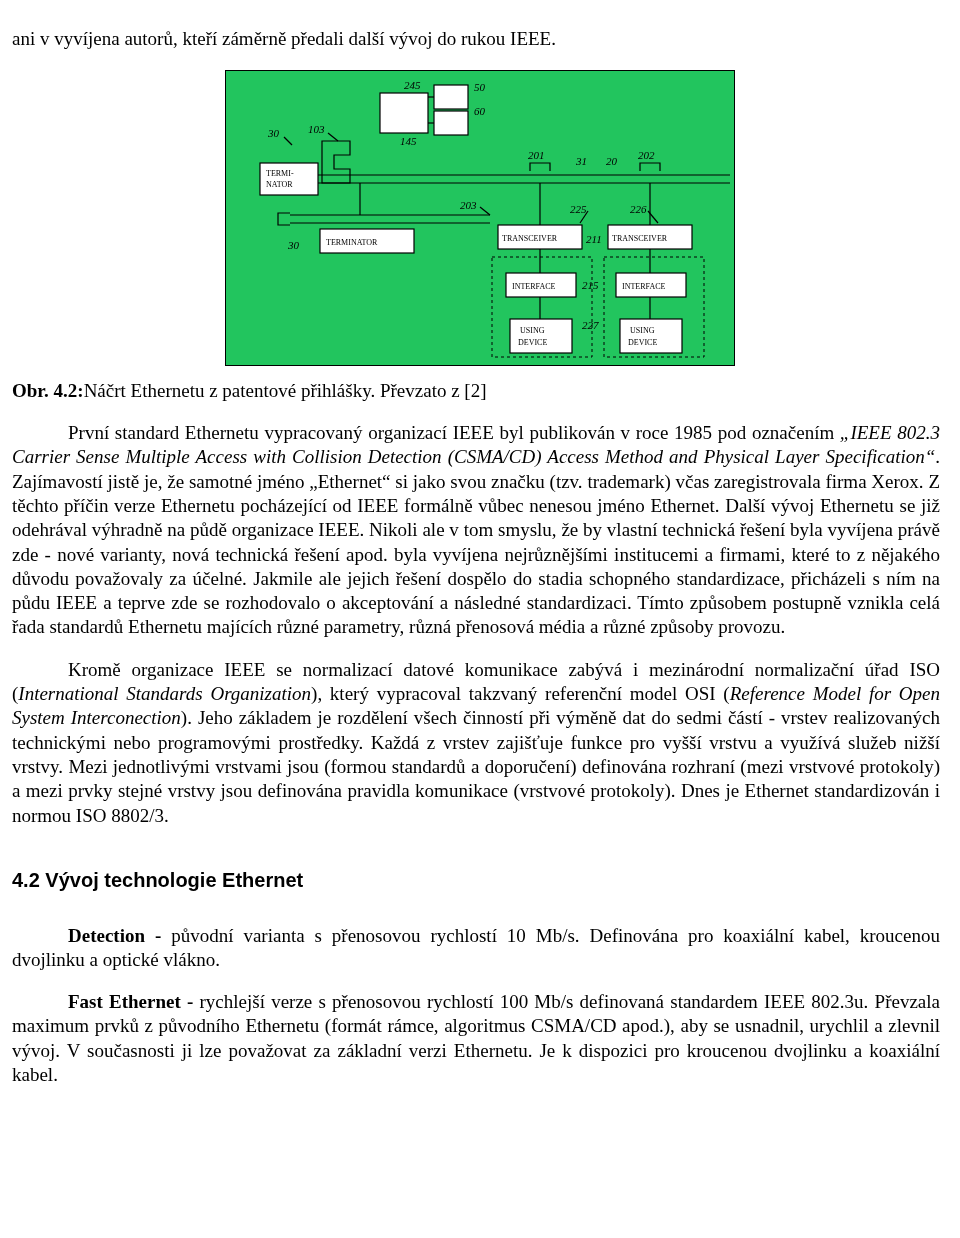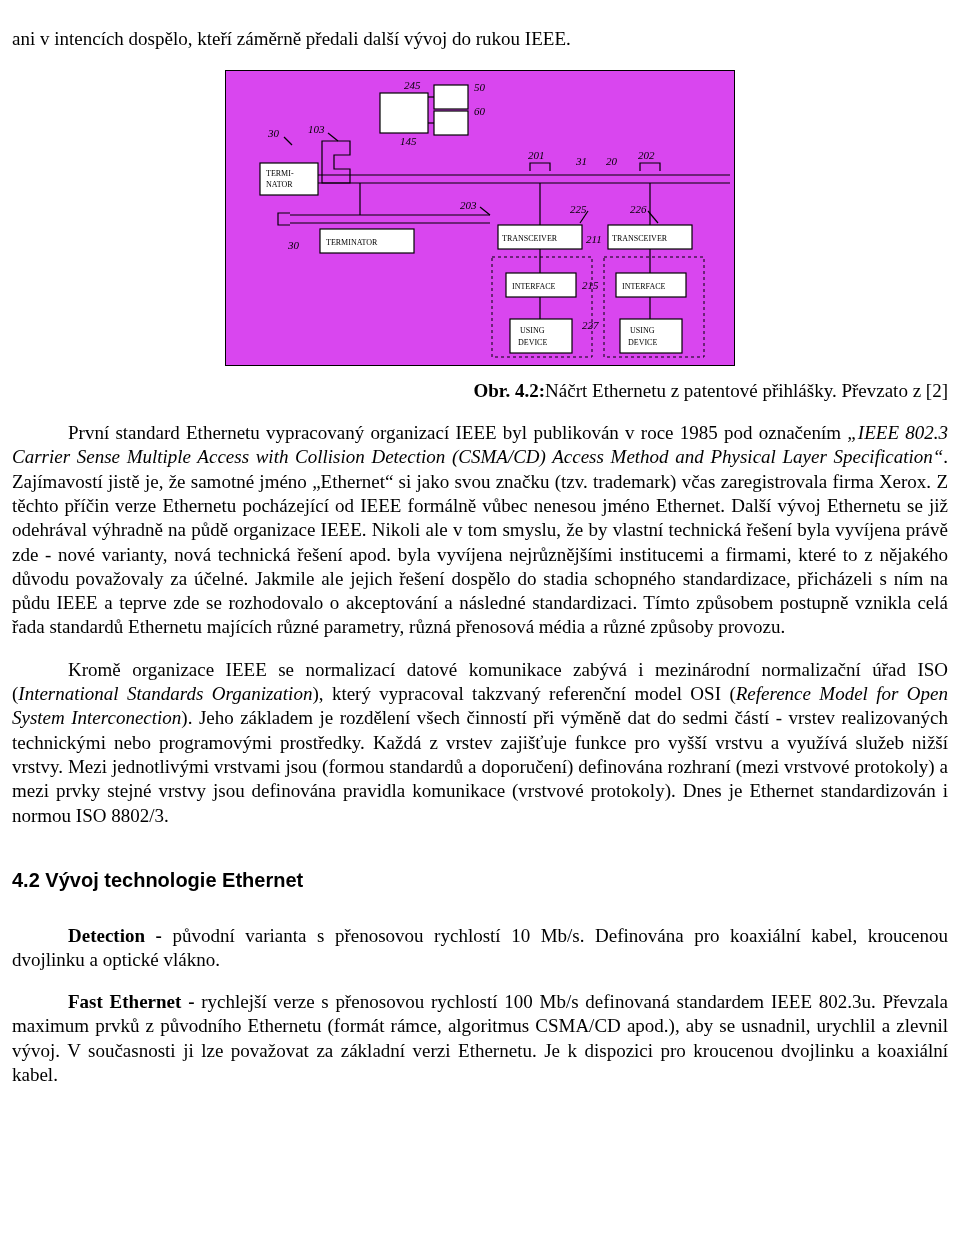--- a/index.html
+++ b/index.html
@@ -15,45 +15,45 @@
   }
   .justify { text-align: justify; }
   .figure-wrap {
     text-align: center;
     margin: 6px 0 4px 0;
   }
   .figure-box {
     display: inline-block;
     border: 1px solid #000;
     padding: 4px;
-    background: #d946ef;
+    background: #22c55e;
   }
   .figure-box svg { display: block; }
   .caption {
-    text-align: right;
+    text-align: left;
     margin: 6px 0 18px 0;
   }
   .para {
     text-align: justify;
-    margin: 0 0 18px 0;
+    margin: 0 8px 18px 0;
   }
   .para-indent { text-indent: 56px; }
   .section-title {
     font-family: Arial, Helvetica, sans-serif;
     font-weight: bold;
     font-size: 20px;
     margin: 40px 0 30px 0;
   }
   .italic { font-style: italic; }
   .bold { font-weight: bold; }
 </style>
 </head>
 <body>
 
-<p class="justify">ani v intencích dospělo, kteří záměrně předali další vývoj do rukou IEEE.</p>
+<p class="justify">ani v vyvíjena autorů, kteří záměrně předali další vývoj do rukou IEEE.</p>
 
 <div class="figure-wrap">
   <div class="figure-box">
     <svg width="500" height="286" viewBox="0 0 500 286">
       <style>
         .ln { stroke:#000; stroke-width:1.2; fill:none; }
         .bx { stroke:#000; stroke-width:1.2; fill:#fff; }
         .tx { font-family: serif; font-size:10px; fill:#000; }
         .txs { font-family: serif; font-size:8px; fill:#000; }
         .txn { font-family: serif; font-size:11px; font-style:italic; fill:#000; }

